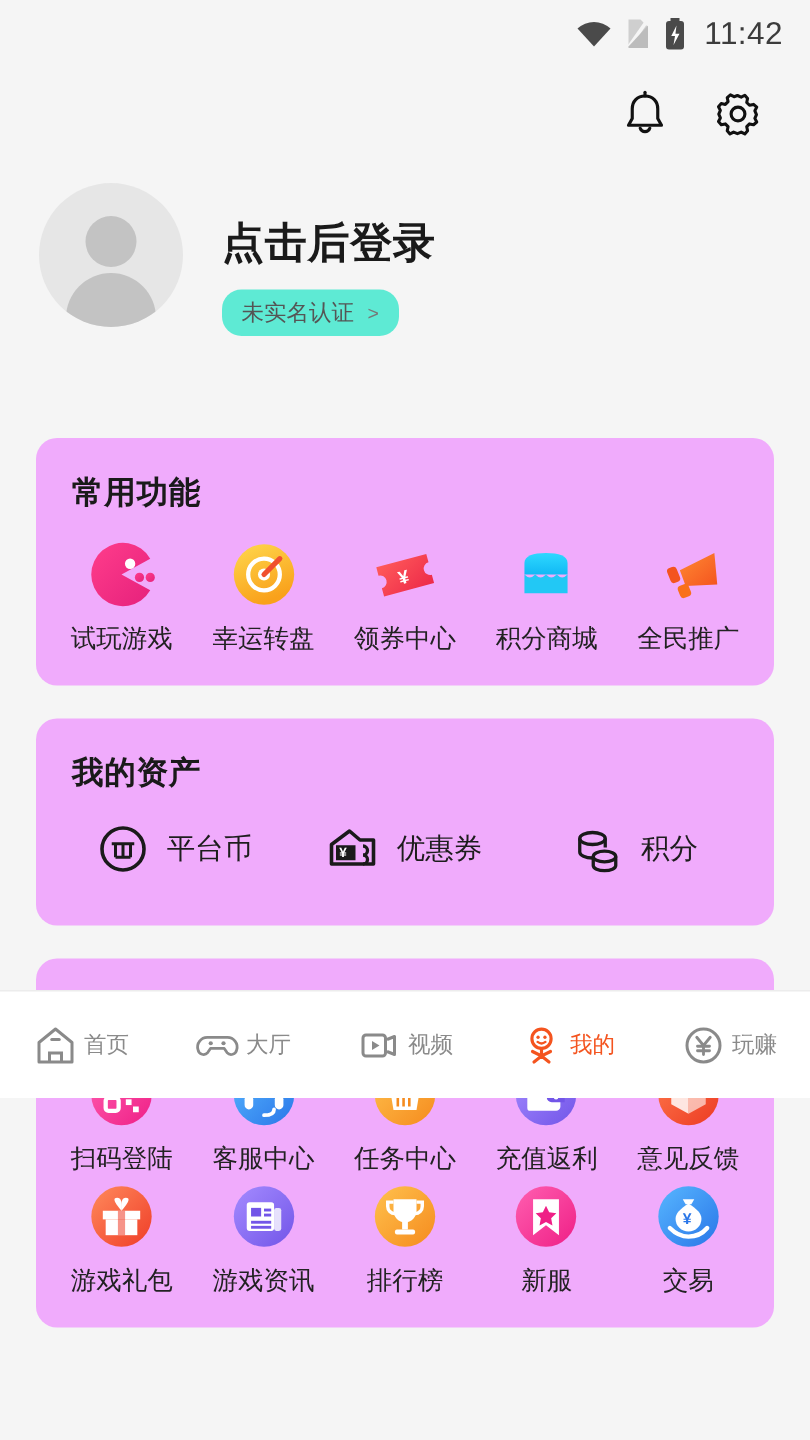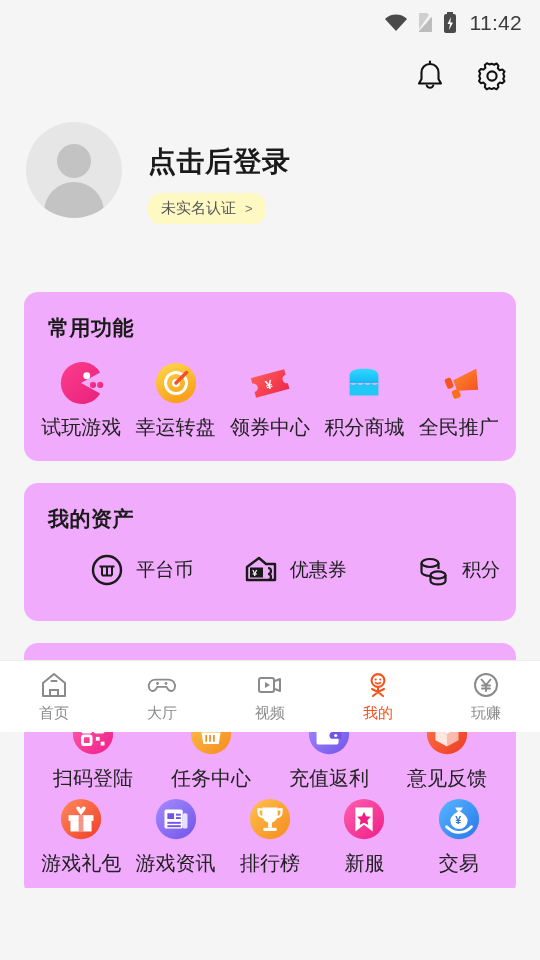--- a/index.html
+++ b/index.html
@@ -37,61 +37,61 @@
     background: #c3c3c3; left: 31px; top: 22px;
   }
   .avatar .body {
     position: absolute; width: 60px; height: 36px; left: 18px; top: 60px;
     background: #c3c3c3; border-radius: 30px 30px 6px 6px;
   }
   .pinfo { margin-left: 26px; }
   .pname { font-size: 28px; font-weight: bold; color: #1a1a1a; letter-spacing: .5px; margin-top: 27px; }
   .pbadge {
     display: inline-flex; align-items: center; gap: 9px;
-    margin-top: 12px; background: #fef9c3; color: #555;
+    margin-top: 12px; background: #5eead4; color: #555;
     font-size: 15px; padding: 6px 13px; border-radius: 13px;
   }
   .pbadge .chev { font-size: 13px; color: #777; }
 
   
   .card {
     background: #f0abfc; border-radius: 14px; margin: 0 24px 22px 24px;
     padding: 22px 10px 20px 10px;
   }
   .card-title {
     font-size: 21px; font-weight: bold; color: #1a1a1a;
     padding: 0 14px; margin-bottom: 14px; letter-spacing: .5px;
   }
   .grid5 { display: flex; }
   .grid5 .cell {
     flex: 1 1 20%; display: flex; flex-direction: column;
     align-items: center; gap: 8px; padding-top: 4px;
   }
-  .cell-label { font-size: 20px; color: #222; white-space: nowrap; }
+  .cell-label { font-size: 17px; color: #222; white-space: nowrap; }
   .ico { width: 46px; height: 46px; display: block; }
 
   
   .assets { display: flex; padding: 6px 6px 2px 6px; }
   .assets .acell {
     flex: 1 1 33.33%; display: flex; align-items: center;
-    justify-content: flex-end; gap: 12px;
+    justify-content: center; gap: 12px;
   }
   .acell .alabel { font-size: 19px; color: #1d1d1d; }
   .acell .ico { width: 34px; height: 34px; }
 
   .rows { display: flex; flex-direction: column; }
 
   
   .tabbar {
     position: absolute; left: 0; bottom: 0; width: 540px; height: 72px;
     background: #fff; border-top: 1px solid #ececec;
     display: flex; align-items: center;
   }
   .tab {
-    flex: 1 1 20%; display: flex; flex-direction: column;
+    flex: 1 1 20%; display: flex; flex-direction: row;
     align-items: center; justify-content: center; gap: 4px;
   }
   .tab .tlabel { font-size: 15px; color: #8a8a8a; }
   .tab.active .tlabel { color: #f4541f; }
   .tab .ico { width: 30px; height: 30px; }
   .clip-bottom { position: absolute; left:0; top: 0; width: 540px; height: 888px; overflow: hidden; }
 </style>
 </head>
 <body>
 
@@ -290,20 +290,36 @@
             <circle cx="24" cy="24" r="21" fill="url(#q1)"></circle>
             <rect x="13" y="13" width="9" height="9" rx="2" fill="none" stroke="#fff" stroke-width="3"></rect>
             <rect x="26" y="13" width="9" height="9" rx="2" fill="none" stroke="#fff" stroke-width="3"></rect>
             <rect x="13" y="26" width="9" height="9" rx="2" fill="none" stroke="#fff" stroke-width="3"></rect>
             <rect x="27" y="27" width="4" height="4" fill="#fff"></rect>
             <rect x="32" y="32" width="4" height="4" fill="#fff"></rect>
           </svg>
           <span class="cell-label">扫码登陆</span>
         </div>
 
+        <div class="cell">
+          <svg class="ico" viewBox="0 0 48 48">
+            <defs>
+                  <linearGradient id="q2" x1="0" y1="0" x2="1" y2="1">
+              <stop offset="0" stop-color="#57b6ff"></stop>
+                    <stop offset="1" stop-color="#2a76e8"></stop>
+                  </linearGradient>
+                </defs>
+            <circle cx="24" cy="24" r="21" fill="url(#q2)"></circle>
+            <path d="M13 26 v-3 a11 11 0 0 1 22 0 v3" fill="none" stroke="#fff" stroke-width="3.2" stroke-linecap="round"></path>
+            <rect x="10.5" y="24" width="6" height="10" rx="3" fill="#fff"></rect>
+            <rect x="31.5" y="24" width="6" height="10" rx="3" fill="#fff"></rect>
+            <path d="M31 34 q0 4 -7 4" fill="none" stroke="#fff" stroke-width="2.6" stroke-linecap="round"></path>
+          </svg>
+          <span class="cell-label">客服中心</span>
+        </div>
 
         <div class="cell">
           <svg class="ico" viewBox="0 0 48 48">
             <defs>
                   <linearGradient id="q3" x1="0" y1="0" x2="1" y2="1">
               <stop offset="0" stop-color="#ffc14d"></stop>
                     <stop offset="1" stop-color="#f58b1e"></stop>
                   </linearGradient>
                 </defs>
             <circle cx="24" cy="24" r="21" fill="url(#q3)"></circle>

